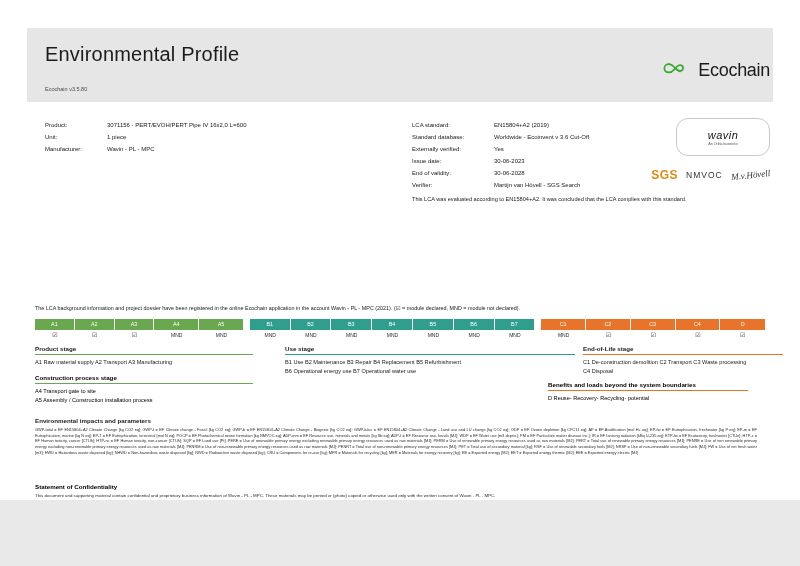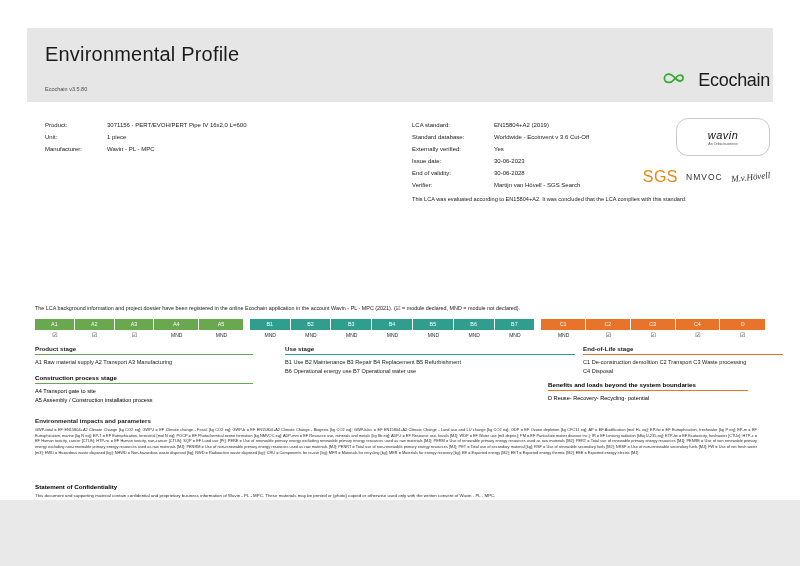--- a/index.html
+++ b/index.html
@@ -4,35 +4,35 @@
 <style>
   html,body{margin:0;padding:0;background:#e9e9e9;}
   body{font-family:"Liberation Sans",sans-serif;}
   .page{width:800px;height:500px;background:#ffffff;position:relative;overflow:hidden;}
   .sheet{position:absolute;left:27px;top:28px;width:746px;height:512px;background:#fff;box-shadow:0 0 0 0 #fff;}
   
   .header{position:absolute;left:27px;top:28px;width:746px;height:74px;background:#e6e6e6;}
   .title{position:absolute;left:45px;top:43px;font-size:20px;color:#1b1b1b;font-weight:400;letter-spacing:.2px;}
   .subtitle{position:absolute;left:45px;top:70px;font-size:7.5px;color:#2b2b2b;}
   .version{position:absolute;left:45px;top:86px;font-size:5.5px;color:#4a4a4a;}
-  .logo{position:absolute;right:30px;top:60px;display:flex;align-items:center;gap:7px;margin-top:10px;}
+  .logo{position:absolute;right:30px;top:60px;display:flex;align-items:center;gap:7px;}
   .logo-text{font-size:18px;color:#1b1b1b;letter-spacing:-.3px;}
   
   .info{position:absolute;left:45px;top:122px;font-size:6px;color:#1b1b1b;}
   .info .row{display:flex;margin-bottom:6px;}
   .info .lbl{width:62px;color:#1b1b1b;}
   .info .val{color:#1b1b1b;}
   .info2{position:absolute;left:412px;top:122px;font-size:6px;color:#1b1b1b;}
   .info2 .row{display:flex;margin-bottom:6px;}
   .info2 .lbl{width:82px;}
   .wavin-badge{position:absolute;right:30px;top:118px;width:92px;height:36px;border:1px solid #c9c9c9;border-radius:12px;display:flex;flex-direction:column;align-items:center;justify-content:center;}
   .wavin-badge .nm{font-size:11px;font-style:italic;color:#111;letter-spacing:.5px;}
   .wavin-badge .sub{font-size:3.6px;color:#555;margin-top:1px;}
   .verifiers{position:absolute;right:30px;top:168px;display:flex;align-items:center;gap:8px;}
-  .sgs{font-size:16px;font-weight:normal;color:#e08a12;letter-spacing:.5px;}
+  .sgs{font-size:12px;font-weight:bold;color:#e08a12;letter-spacing:.5px;}
   .search-w{font-size:8.5px;color:#333;letter-spacing:1px;}
   .sig{font-family:"Liberation Serif",serif;font-style:italic;font-size:9px;color:#333;transform:rotate(-6deg);}
   .verif-note{position:absolute;left:412px;top:196px;width:330px;font-size:5.6px;color:#1b1b1b;}
   
   .regnote{position:absolute;left:35px;top:305px;width:720px;font-size:5.4px;color:#1b1b1b;}
   
   .modtable{position:absolute;left:35px;top:319px;width:730px;}
   .modrow{display:flex;}
   .cell{height:11px;line-height:11px;text-align:center;font-size:5.4px;color:#fff;border-right:1px solid #fff;box-sizing:border-box;}
   .cell.green{background:#6aa84f;}

